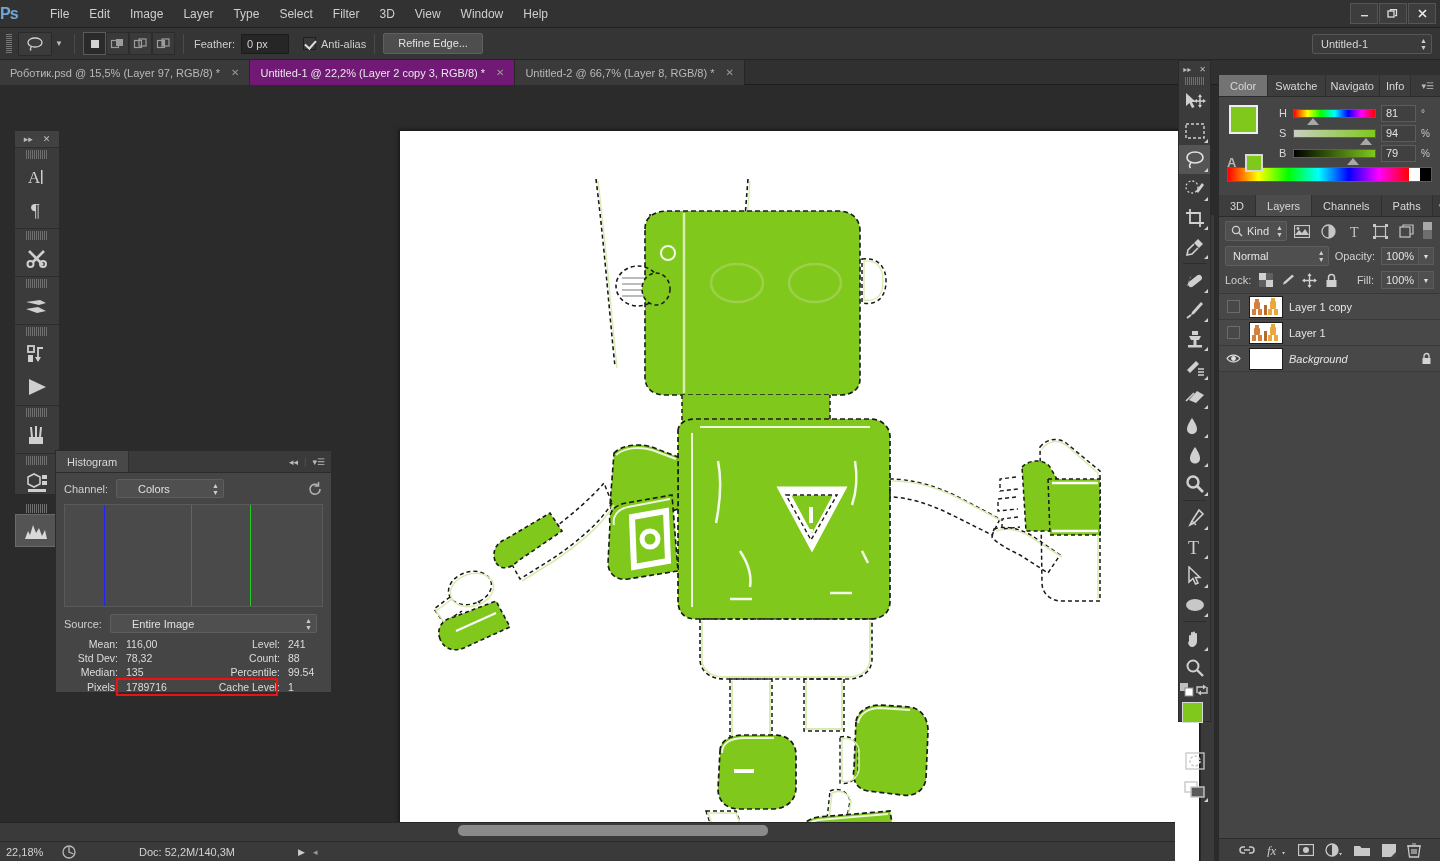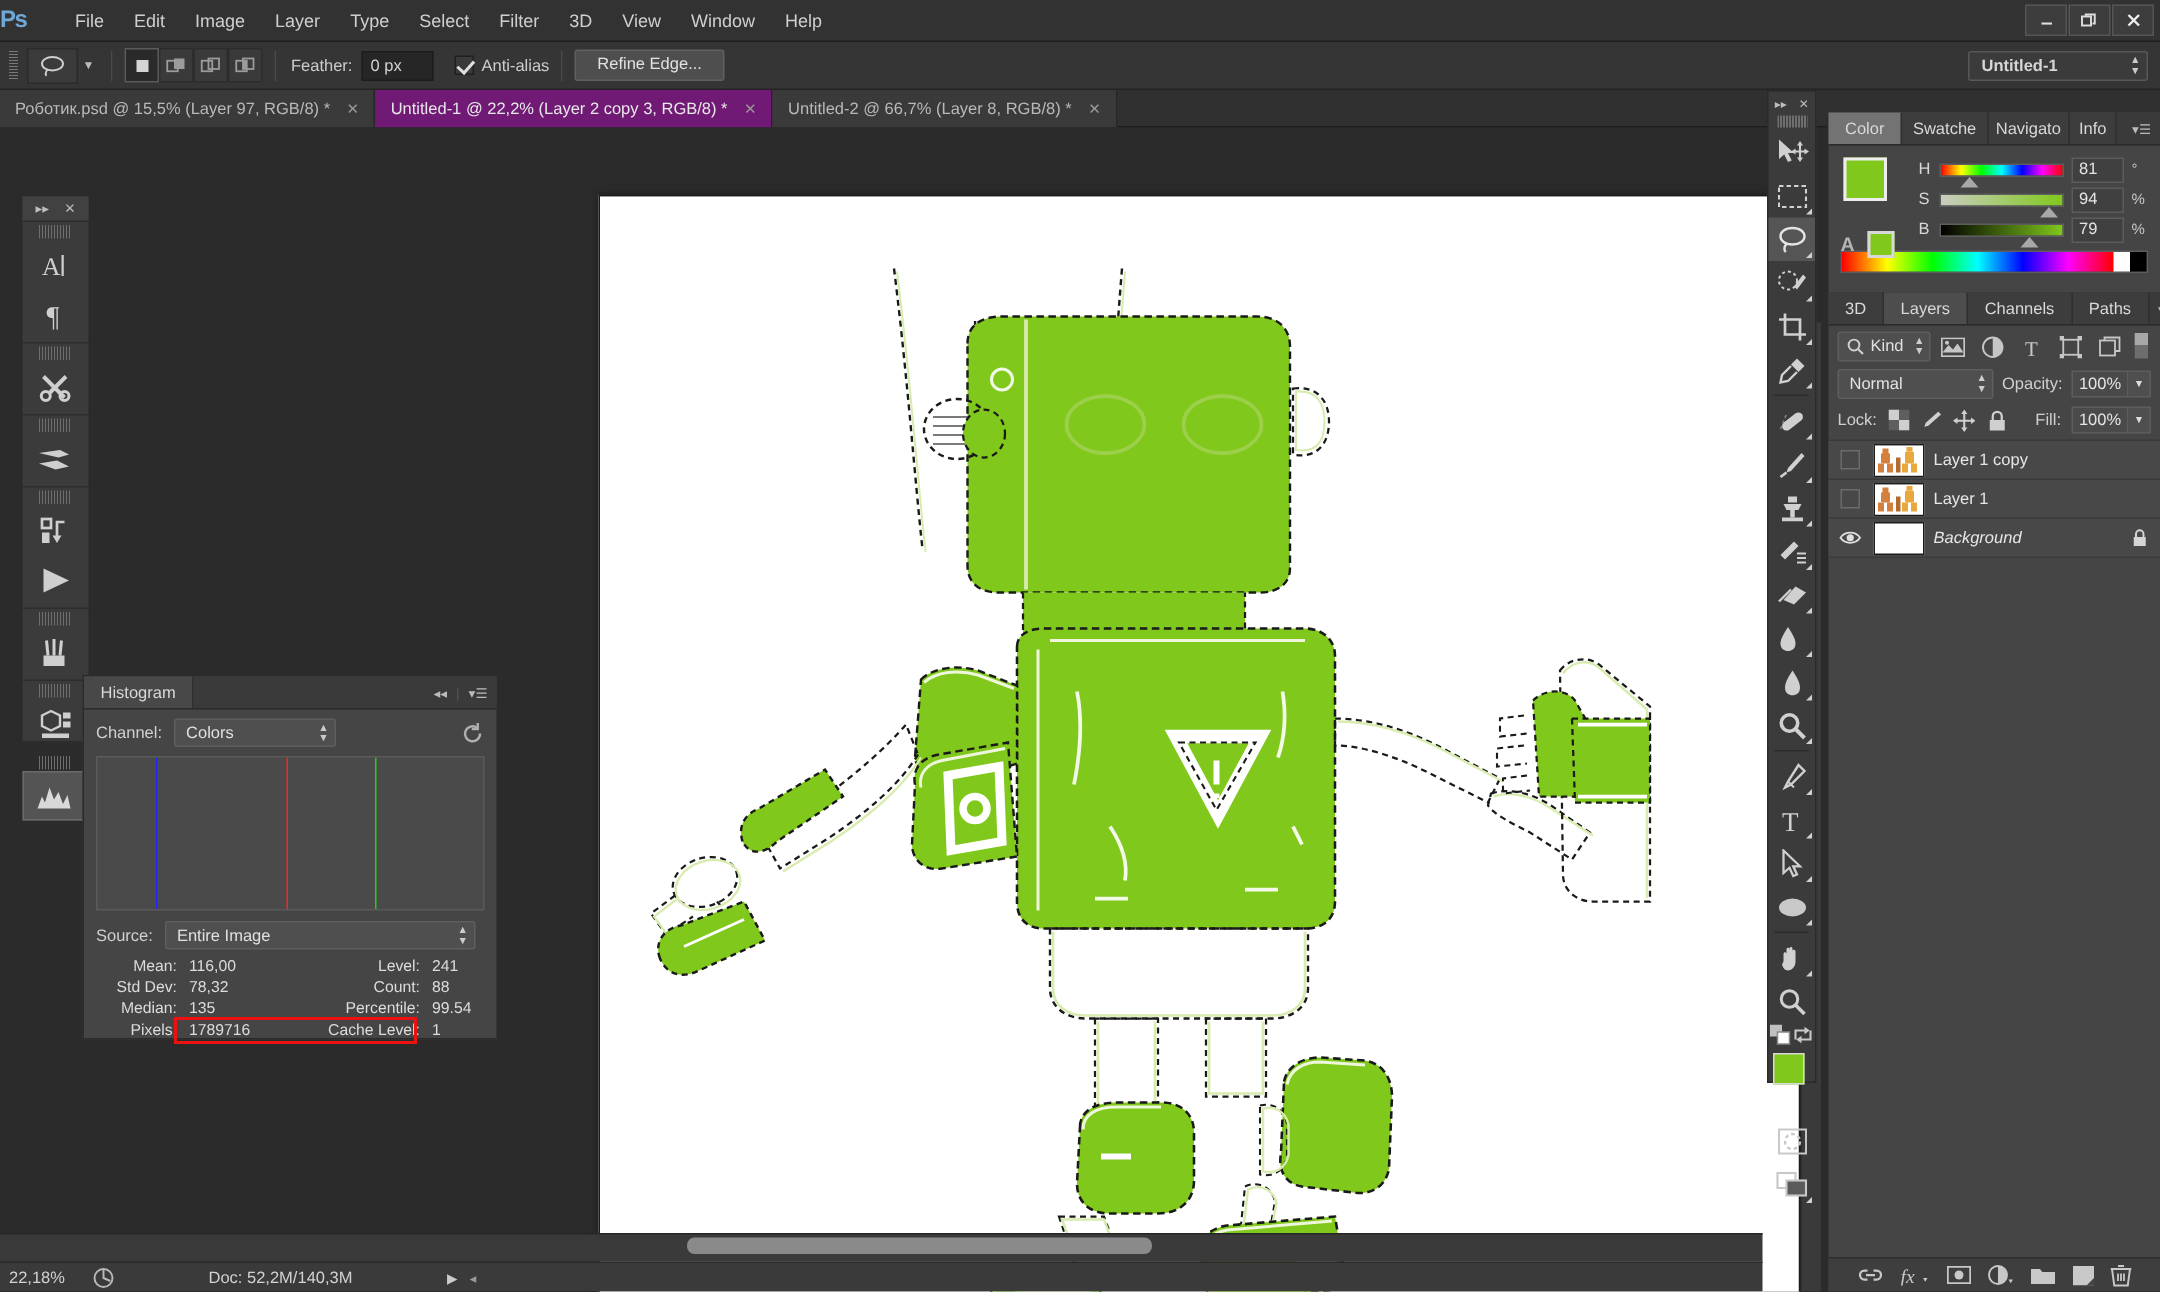--- a/index.html
+++ b/index.html
@@ -79,21 +79,21 @@
   }
   .btn-grey {
     height: 21px; padding: 0 14px; background: #4e4e4e;
     border: 1px solid #606060; border-radius: 2px; color: #e2e2e2; font-size: 11px;
     line-height: 19px;
   }
   .workspace-sel {
     margin-left: auto; margin-right: 8px;
     width: 120px; height: 20px; background: #3b3b3b; border: 1px solid #575757;
     color: #d6d6d6; font-size: 11px; display: flex; align-items: center;
-    padding: 0 4px 0 8px; border-radius: 2px; font-weight: bold;
+    padding: 0 4px 0 8px; border-radius: 2px;
   }
   .spin { margin-left: auto; font-size: 7px; line-height: 7px; text-align: center; color: #ccc; }
 
   
   .tabbar {
     position: absolute; left: 0; top: 60px; width: 1440px; height: 25px;
     background: #303030; border-bottom: 1px solid #1e1e1e; display: flex;
   }
   .doctab {
     height: 25px; display: flex; align-items: center; gap: 11px;
@@ -138,21 +138,21 @@
     color: #d8d8d8; background: #484848; border-right: 1px solid #2f2f2f;
   }
   .panel-tabfill { flex: 1; }
   .panel-hdr-btns { display: flex; align-items: center; gap: 6px; padding: 0 6px; color: #bbb; font-size: 9px; }
   .hist-row1 {
     display: flex; align-items: center; gap: 8px; padding: 6px 8px 4px 8px;
   }
   .lbl { font-size: 11px; color: #d0d0d0; }
   .select-box {
     background: #4f4f4f; border: 1px solid #5e5e5e; height: 19px;
-    display: flex; align-items: center; padding: 0 4px 0 7px;
+    display: flex; align-items: center; padding: 0 4px 0 21px;
     font-size: 11px; color: #e0e0e0; border-radius: 2px;
   }
   .hist-graph {
     margin: 2px 8px 0 8px; height: 103px; background: #4a4a4a;
     border: 1px solid #5a5a5a; position: relative; overflow: hidden;
   }
   .hline { position: absolute; top: 0; bottom: 0; width: 1px; }
   .hist-src { display: flex; align-items: center; gap: 8px; padding: 7px 8px 3px 8px; }
   .stats { padding: 1px 8px 0 8px; font-size: 10.5px; color: #dcdcdc; }
   .stat-row { display: flex; line-height: 14px; }

